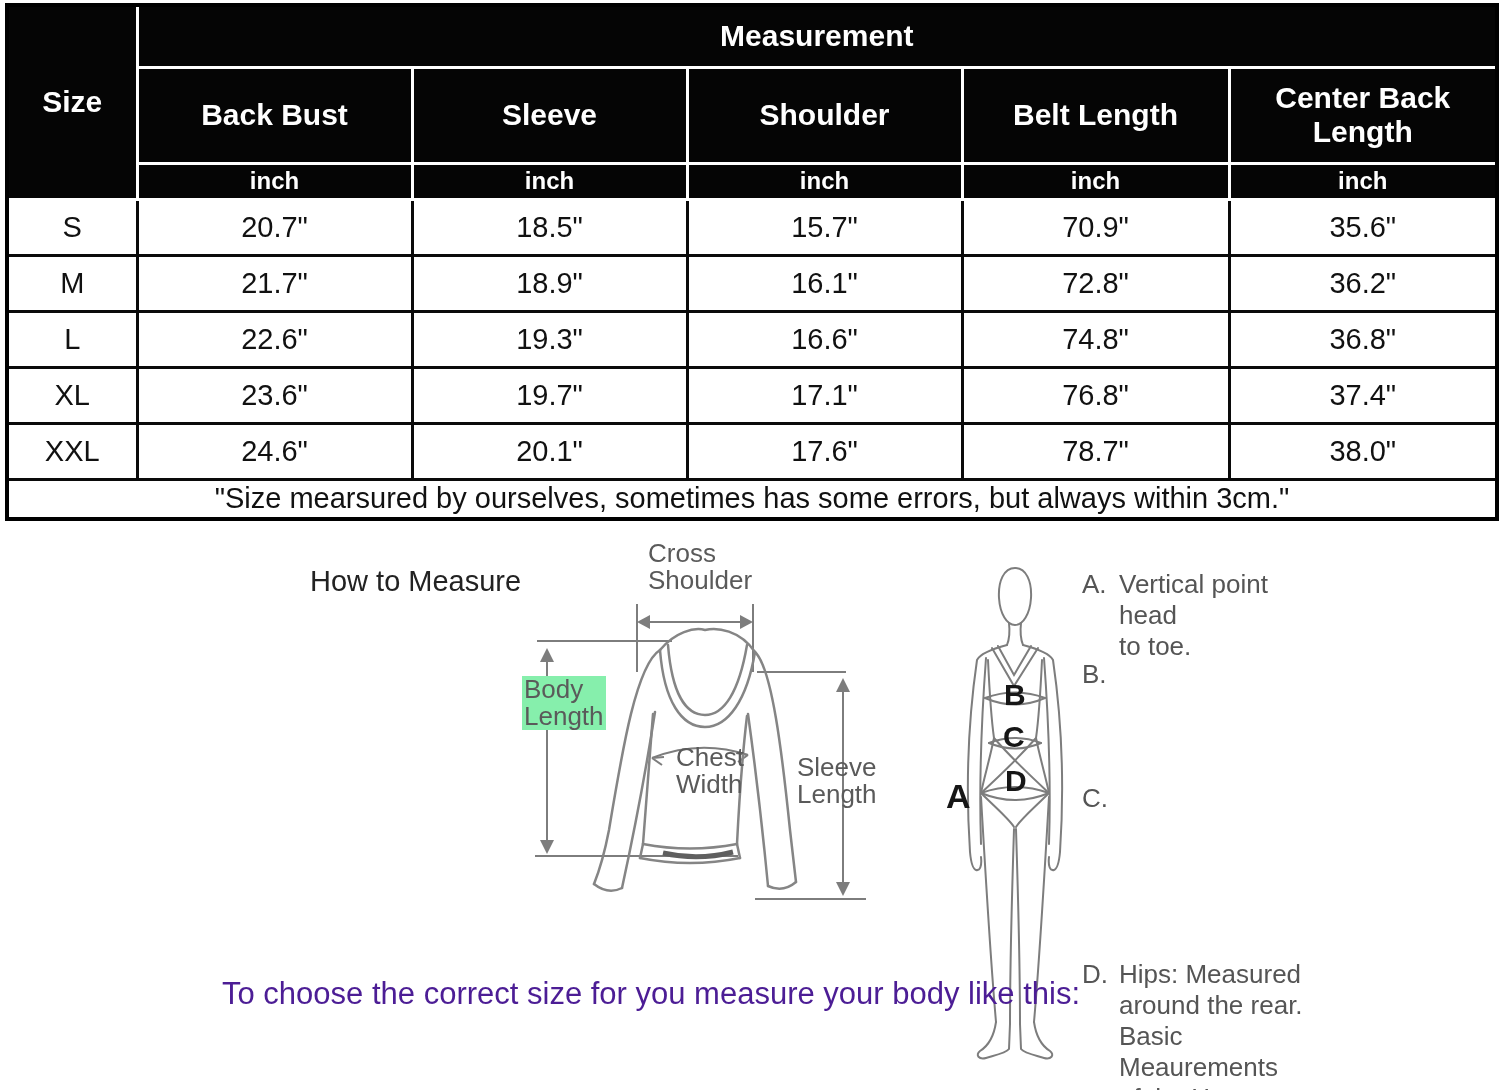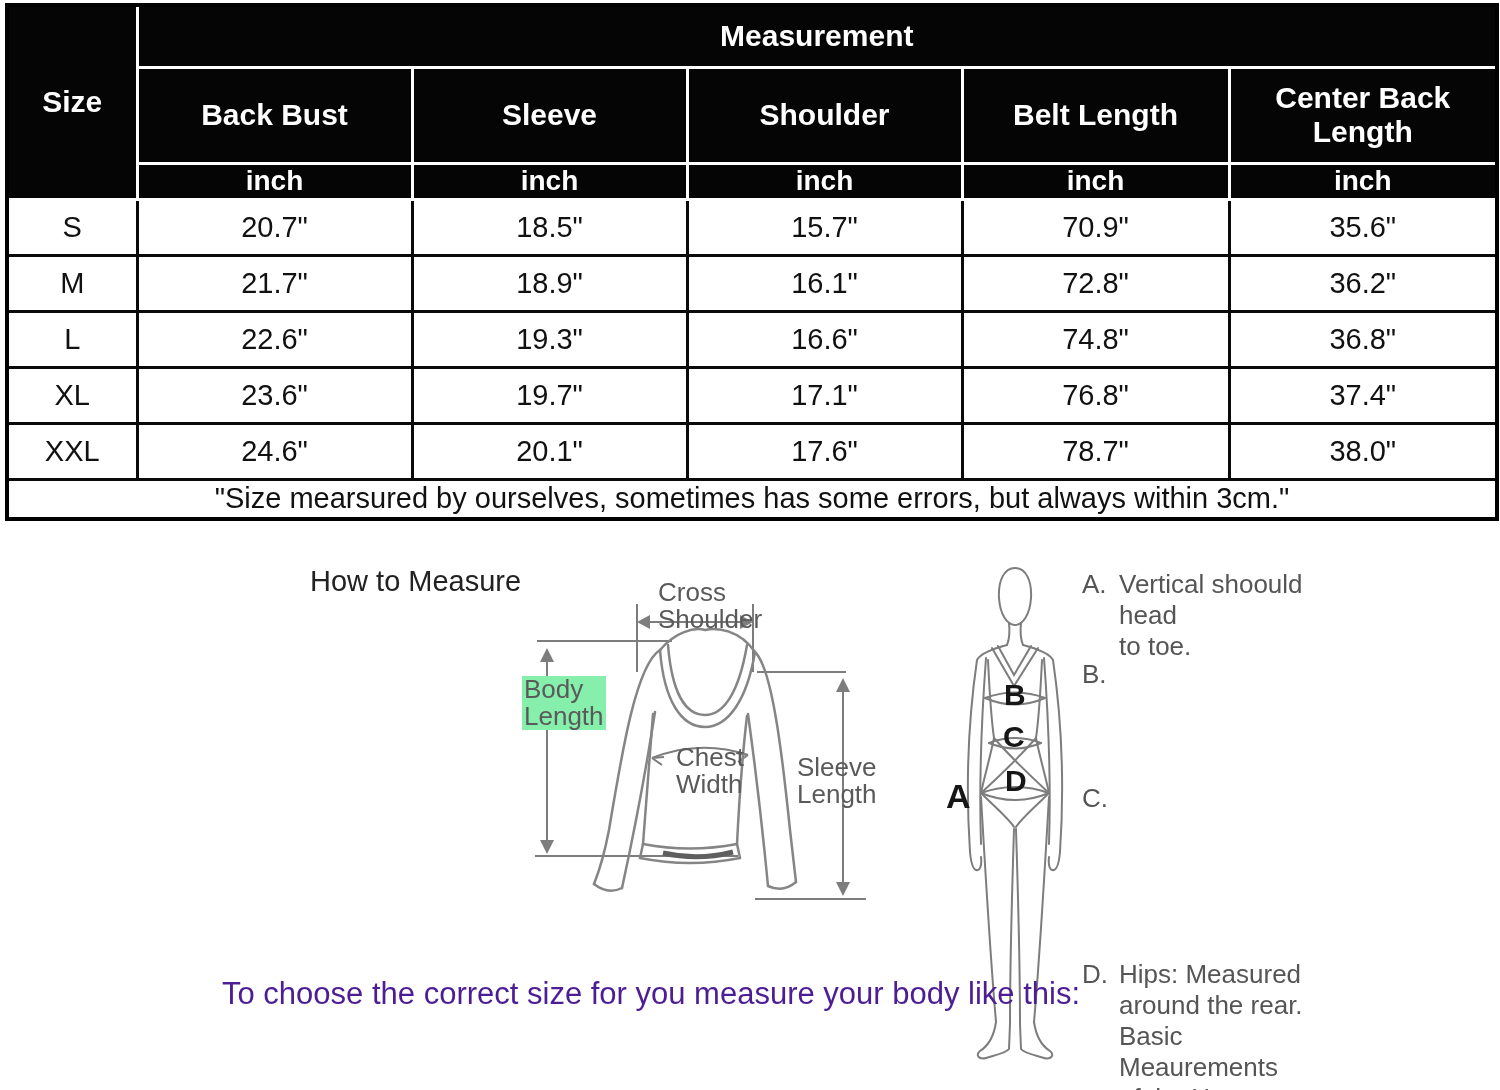--- a/index.html
+++ b/index.html
@@ -5,31 +5,31 @@
   html,body{margin:0;padding:0;background:#fff;}
   body{width:1500px;height:1090px;position:relative;font-family:"Liberation Sans",sans-serif;overflow:hidden;}
 
   
   table.size-chart{position:absolute;left:5px;top:3px;width:1490px;border-collapse:collapse;table-layout:fixed;border:4px solid #000;}
   table.size-chart th{background:#050505;color:#fff;border:3px solid #fff;font-weight:bold;font-size:30px;vertical-align:middle;padding:0;}
   table.size-chart td{border:3px solid #0a0a0a;font-size:29px;color:#111;text-align:center;vertical-align:middle;padding:0;background:#fff;}
   tr.r-group{height:62px;}
   tr.r-cols{height:96px;}
   tr.r-unit{height:36px;}
-  tr.r-unit th{font-size:28px;}
+  tr.r-unit th{font-size:24px;}
   tr.r-data{height:56px;}
   tr.r-note{height:40px;}
   tr.r-note td{font-size:29px;}
 
   
   .abs{position:absolute;}
   .guide-title{left:310px;top:565px;font-size:29px;color:#222;}
   .guide-intro{left:222px;top:976px;font-size:31px;color:#4c1d95;}
   .sketch-label{font-size:26px;line-height:27px;color:#5a5a5a;white-space:pre-line;}
-  .lbl-cross{left:648px;top:579px;margin-left:10px;}
+  .lbl-cross{left:648px;top:540px;}
   .lbl-body{left:522px;top:676px;background:#86efac;padding:0 2px;}
   .lbl-chest{left:676px;top:744px;background:rgba(255,255,255,0.0);}
   .lbl-sleeve{left:797px;top:754px;}
   .fig-letter{font-weight:bold;color:#161616;font-size:30px;line-height:30px;}
   .fl-a{left:946px;top:781px;font-size:34px;}
   .fl-b{left:1004px;top:680px;}
   .fl-c{left:1003px;top:722px;}
   .fl-d{left:1005px;top:766px;}
   .instr-item{left:1082px;width:238px;display:flex;color:#555;font-size:26px;line-height:31px;}
   .instr-letter{width:37px;flex:0 0 37px;}
@@ -226,21 +226,21 @@
   </g>
 </svg>
 
 <div class="abs fig-letter fl-a">A</div>
 <div class="abs fig-letter fl-b">B</div>
 <div class="abs fig-letter fl-c">C</div>
 <div class="abs fig-letter fl-d">D</div>
 
 <div class="abs instr-item it-a">
   <span class="instr-letter">A.</span>
-  <span class="instr-text">Vertical shoould head
+  <span class="instr-text">Vertical point head
 to toe.</span>
 </div>
 <div class="abs instr-item it-b">
   <span class="instr-letter">B.</span>
 </div>
 <div class="abs instr-item it-c">
   <span class="instr-letter">C.</span>
 </div>
 <div class="abs instr-item it-d">
   <span class="instr-letter">D.</span>

